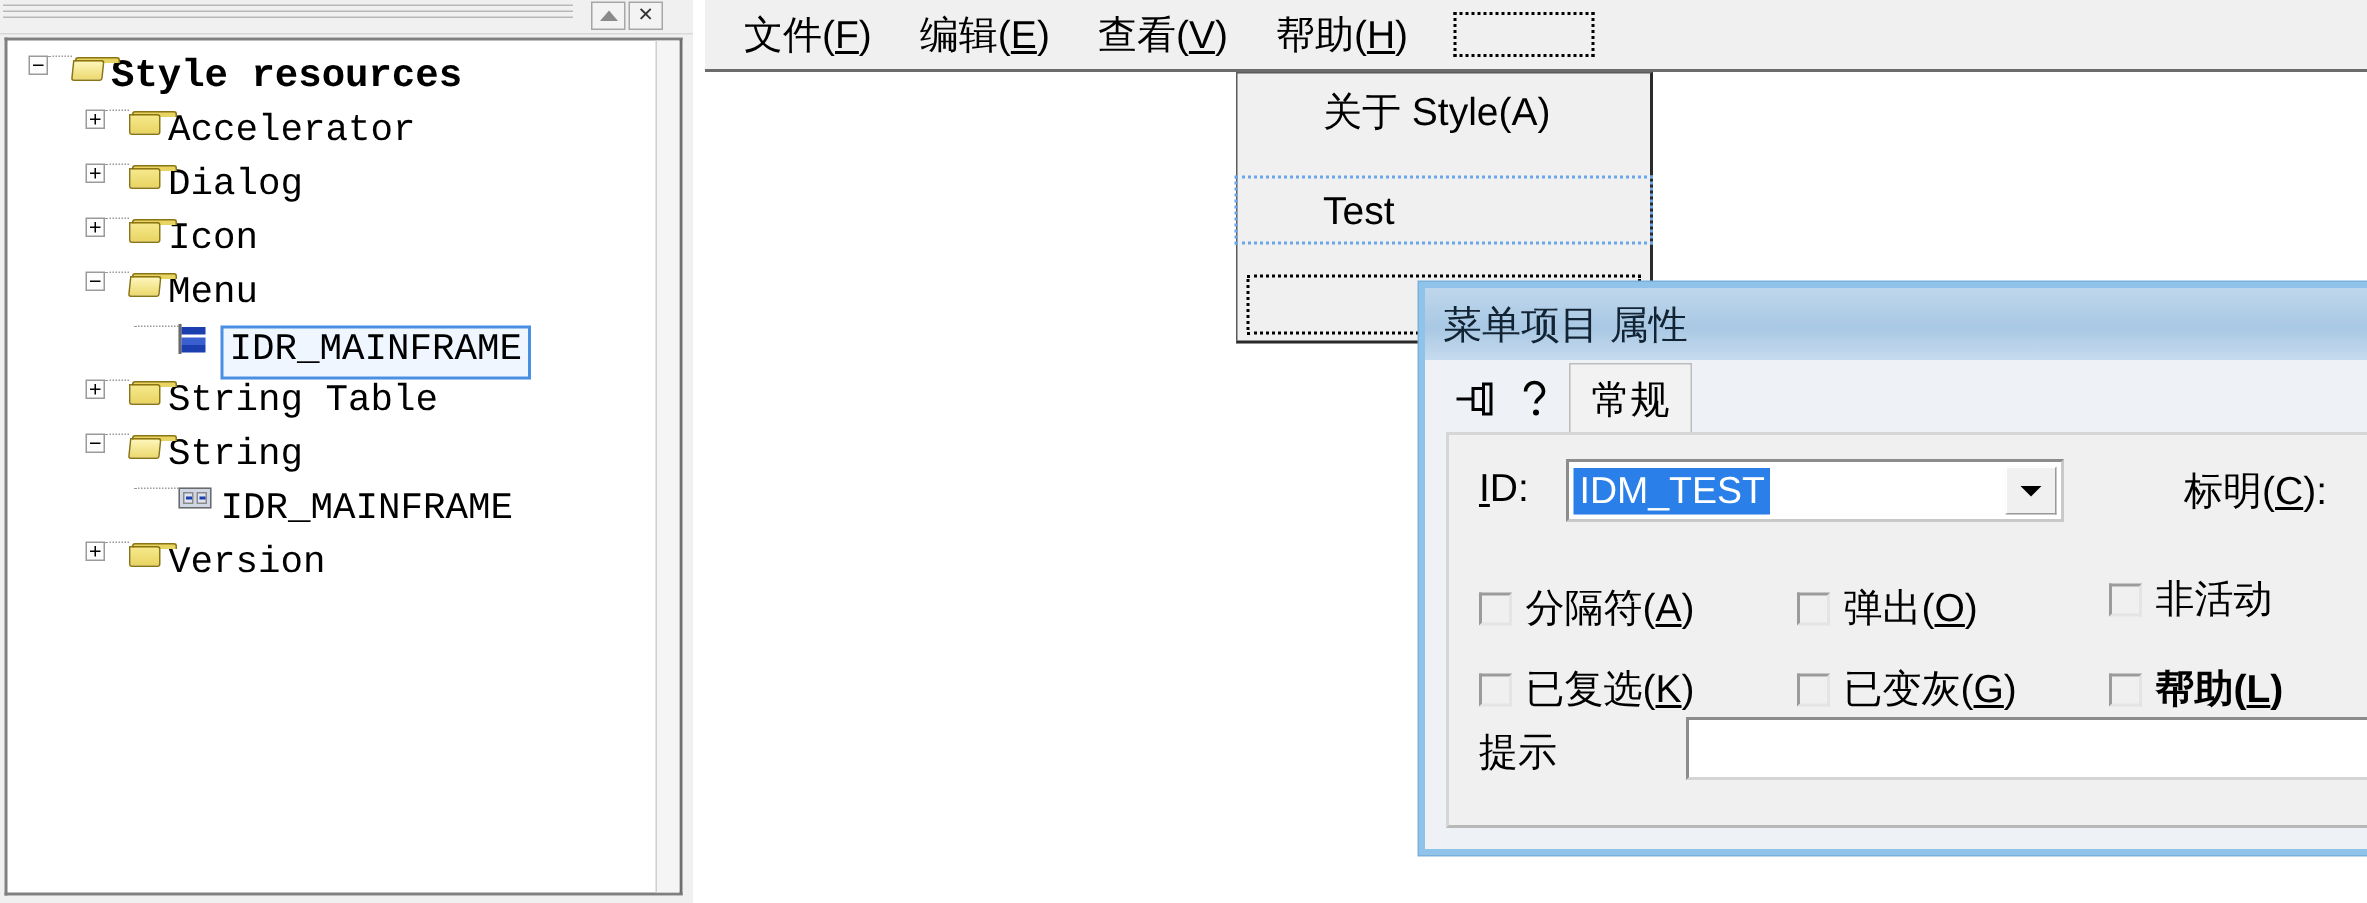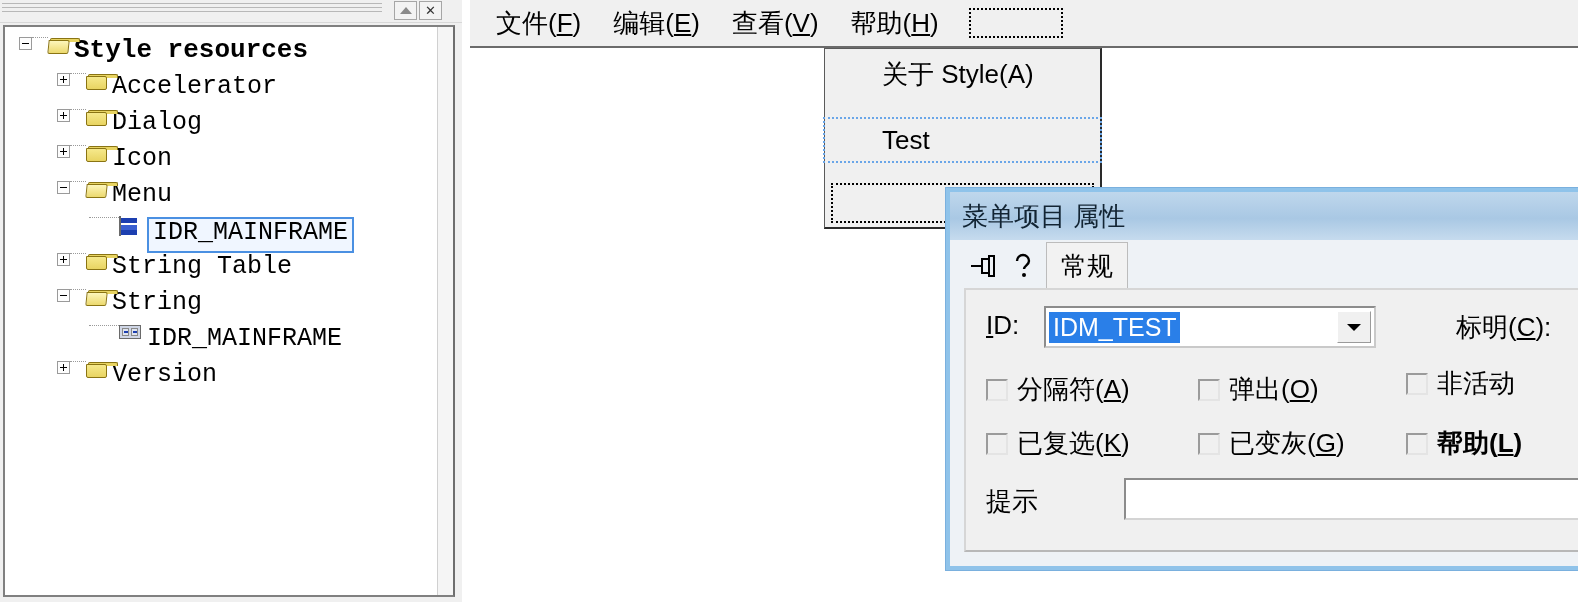--- a/index.html
+++ b/index.html
@@ -427,20 +427,21 @@
     color: #000;
     cursor: text;
   }
   .textinput.plain { font-weight: normal; }
 
   .cb {
     display: flex;
     align-items: center;
     cursor: pointer;
     white-space: nowrap;
+    margin-top: 16px;
   }
   .cb .box {
     width: 22px; height: 22px;
     background: #f0f0f0;
     border: 2px solid #9b9b9b;
     border-right-color: #e4e4e4;
     border-bottom-color: #e4e4e4;
     box-sizing: border-box;
     margin-right: 9px;
     flex: 0 0 auto;

